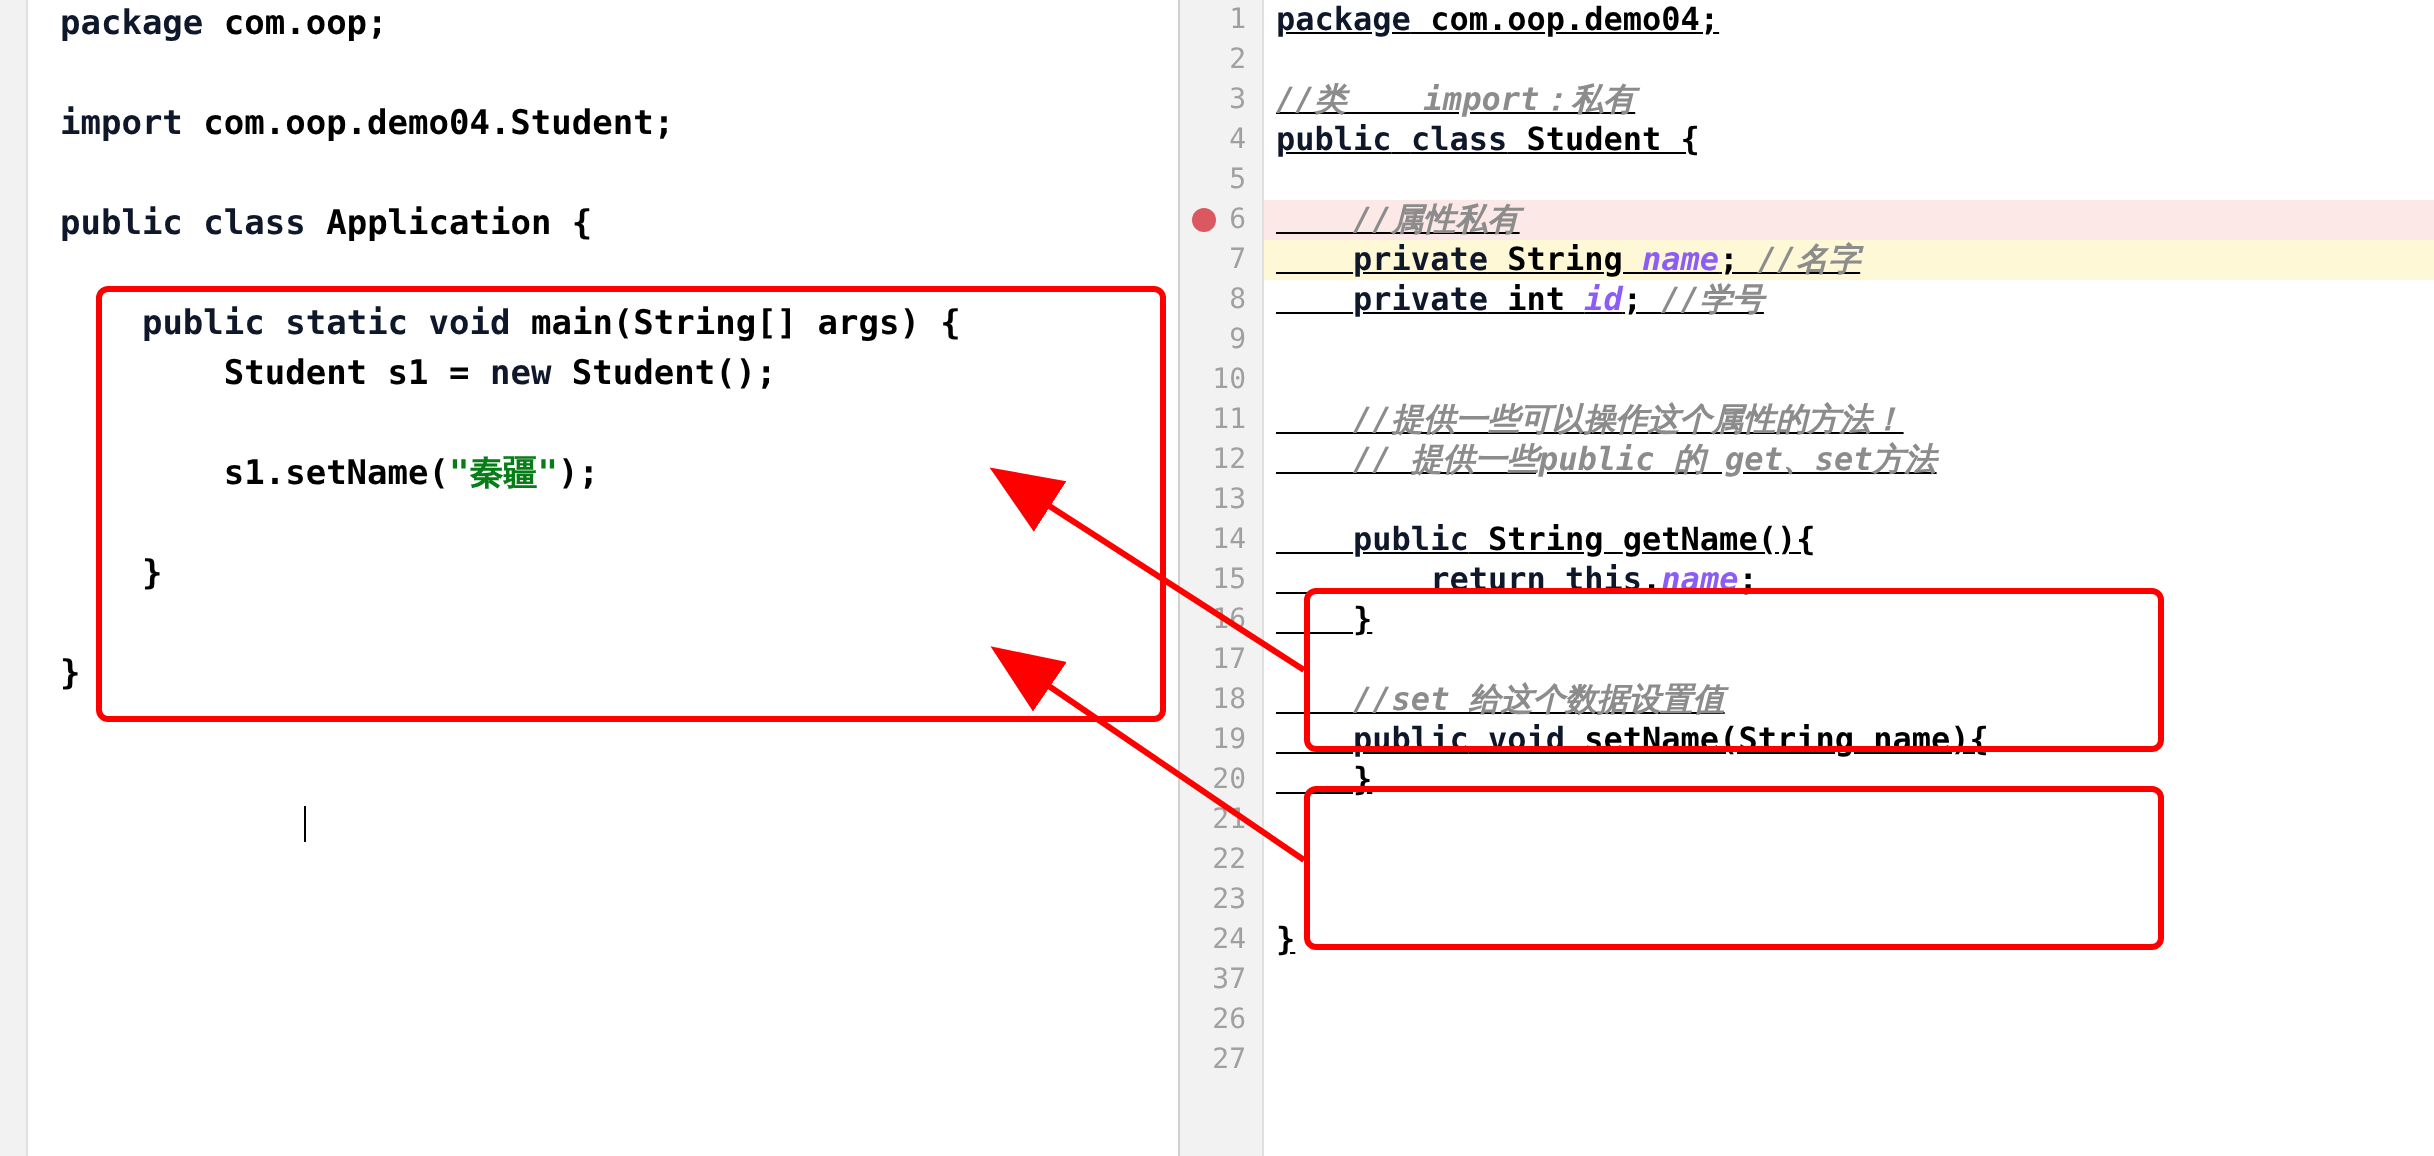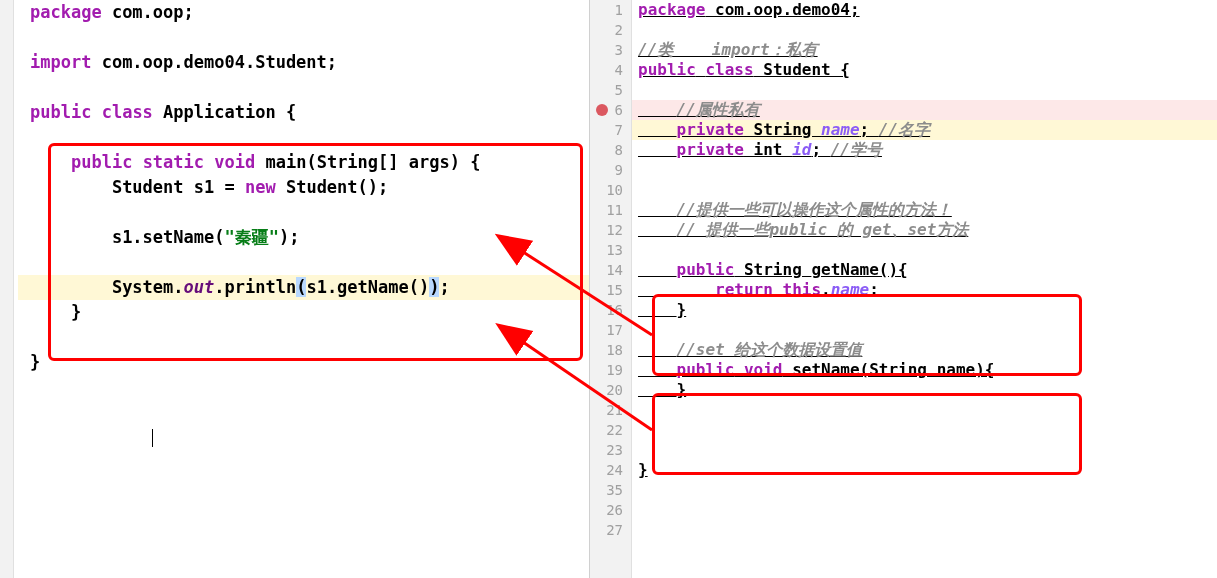--- a/index.html
+++ b/index.html
@@ -65,21 +65,21 @@
   }
   .editor-right .code-line {
     padding-left: 6px;
   }
   .editor-left .code-line {
     padding-left: 12px;
     height: 25px;
     line-height: 25px;
     font-size: 17px;
   }
-  .kw { color: #a21caf; font-weight: bold; }
+  .kw { color: #0f172a; font-weight: bold; }
   .field { color: #8b5cf6; font-style: italic;}
   .str { color: #067d17; font-weight: bold;}
   .cmt { color: #8c8c8c; font-style: italic; }
   .staticfield { color: #660e7a; font-style: italic; }
   .hl-yellow { background: #fff8d6; }
   .hl-pink { background: #fde8e8; }
   .paren-hl { background:#b8d8ff; }
 
   
   .redbox {
@@ -124,21 +124,20 @@
     <div class="code-line"></div>
     <div class="code-line"><span class="kw">import</span><span> com.oop.demo04.Student;</span></div>
     <div class="code-line"></div>
     <div class="code-line"><span class="kw">public</span> <span class="kw">class</span><span> Application {</span></div>
     <div class="code-line"></div>
     <div class="code-line">    <span class="kw">public</span> <span class="kw">static</span> <span class="kw">void</span><span> main(String[] args) {</span></div>
     <div class="code-line">        <span>Student</span><span> s1 = </span><span class="kw">new</span><span> Student();</span></div>
     <div class="code-line"></div>
     <div class="code-line">        <span>s1.setName(</span><span class="str">"秦疆"</span><span>);</span></div>
     <div class="code-line"></div>
-    <div class="code-line hl-yellow">        <span>System.</span><span class="staticfield">out</span><span>.println</span><span class="paren-hl">(</span><span>s1.getName()</span><span class="paren-hl">)</span><span>;</span></div>
     <div class="code-line">    <span>}</span></div>
     <div class="code-line"></div>
     <div class="code-line"><span>}</span></div>
     <div class="code-line"></div>
     <div class="code-line"></div>
     <div class="code-line">        <span class="caret"></span></div>
 
     <div class="redbox box-left-main"></div>
   </div>
 
@@ -160,21 +159,21 @@
     <span class="ln">15</span>
     <span class="ln">16</span>
     <span class="ln">17</span>
     <span class="ln">18</span>
     <span class="ln">19</span>
     <span class="ln">20</span>
     <span class="ln">21</span>
     <span class="ln">22</span>
     <span class="ln">23</span>
     <span class="ln">24</span>
-    <span class="ln">35</span>
+    <span class="ln">37</span>
     <span class="ln">26</span>
     <span class="ln">27</span>
     <div class="breakpoint" style="left:6px; top:104px;"></div>
   </div>
 
   <div class="editor-right">
     <div class="code-line"><span class="kw">package</span><span> com.oop.demo04;</span></div>
     <div class="code-line"></div>
     <div class="code-line"><span class="cmt">//类    import：私有</span></div>
     <div class="code-line"><span class="kw">public</span> <span class="kw">class</span><span> Student {</span></div>

